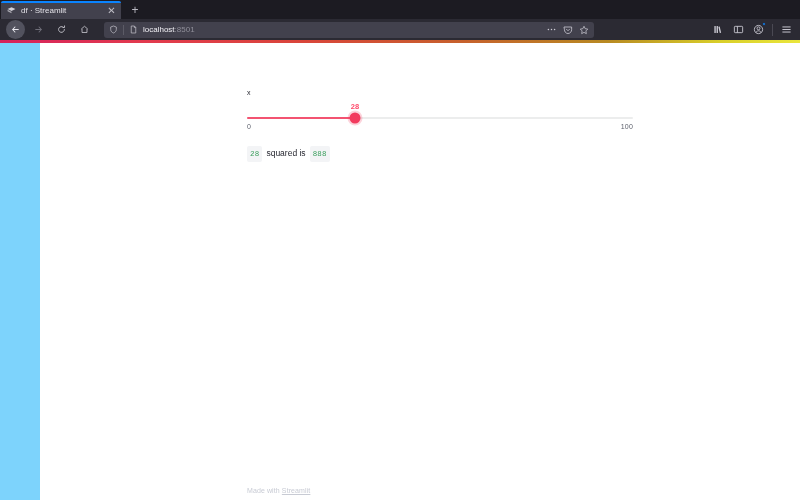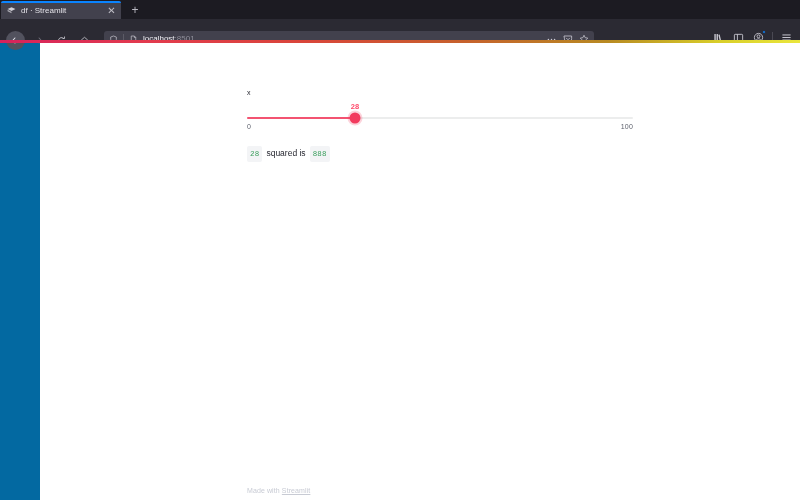--- a/index.html
+++ b/index.html
@@ -9,21 +9,21 @@
     height: 500px;
     overflow: hidden;
     font-family: "Liberation Sans", sans-serif;
     background: #ffffff;
   }
 
   #app {
     position: relative;
     width: 656px;
     height: 500px;
-    background: #0369a1;
+    background: #7dd3fc;
   }
 
   
   .browser-chrome {
     position: absolute;
     top: 0; left: 0;
     width: 800px;
     height: 40px;
     background: #1c1b22;
   }
@@ -98,22 +98,22 @@
     font-size: 12px;
     margin-left: 3px;
   }
 
   
   .nav-toolbar {
     position: relative;
     height: 21px;
     background: #2b2a33;
     display: flex;
-    align-items: flex-start;
-    padding: 12px 6px;
+    align-items: center;
+    padding: 4px 6px;
     gap: 4px;
   }
 
   .nav-btn {
     width: 19px; height: 19px;
     display: flex;
     align-items: center;
     justify-content: center;
     border-radius: 50%;
     color: #c5c4cc;

